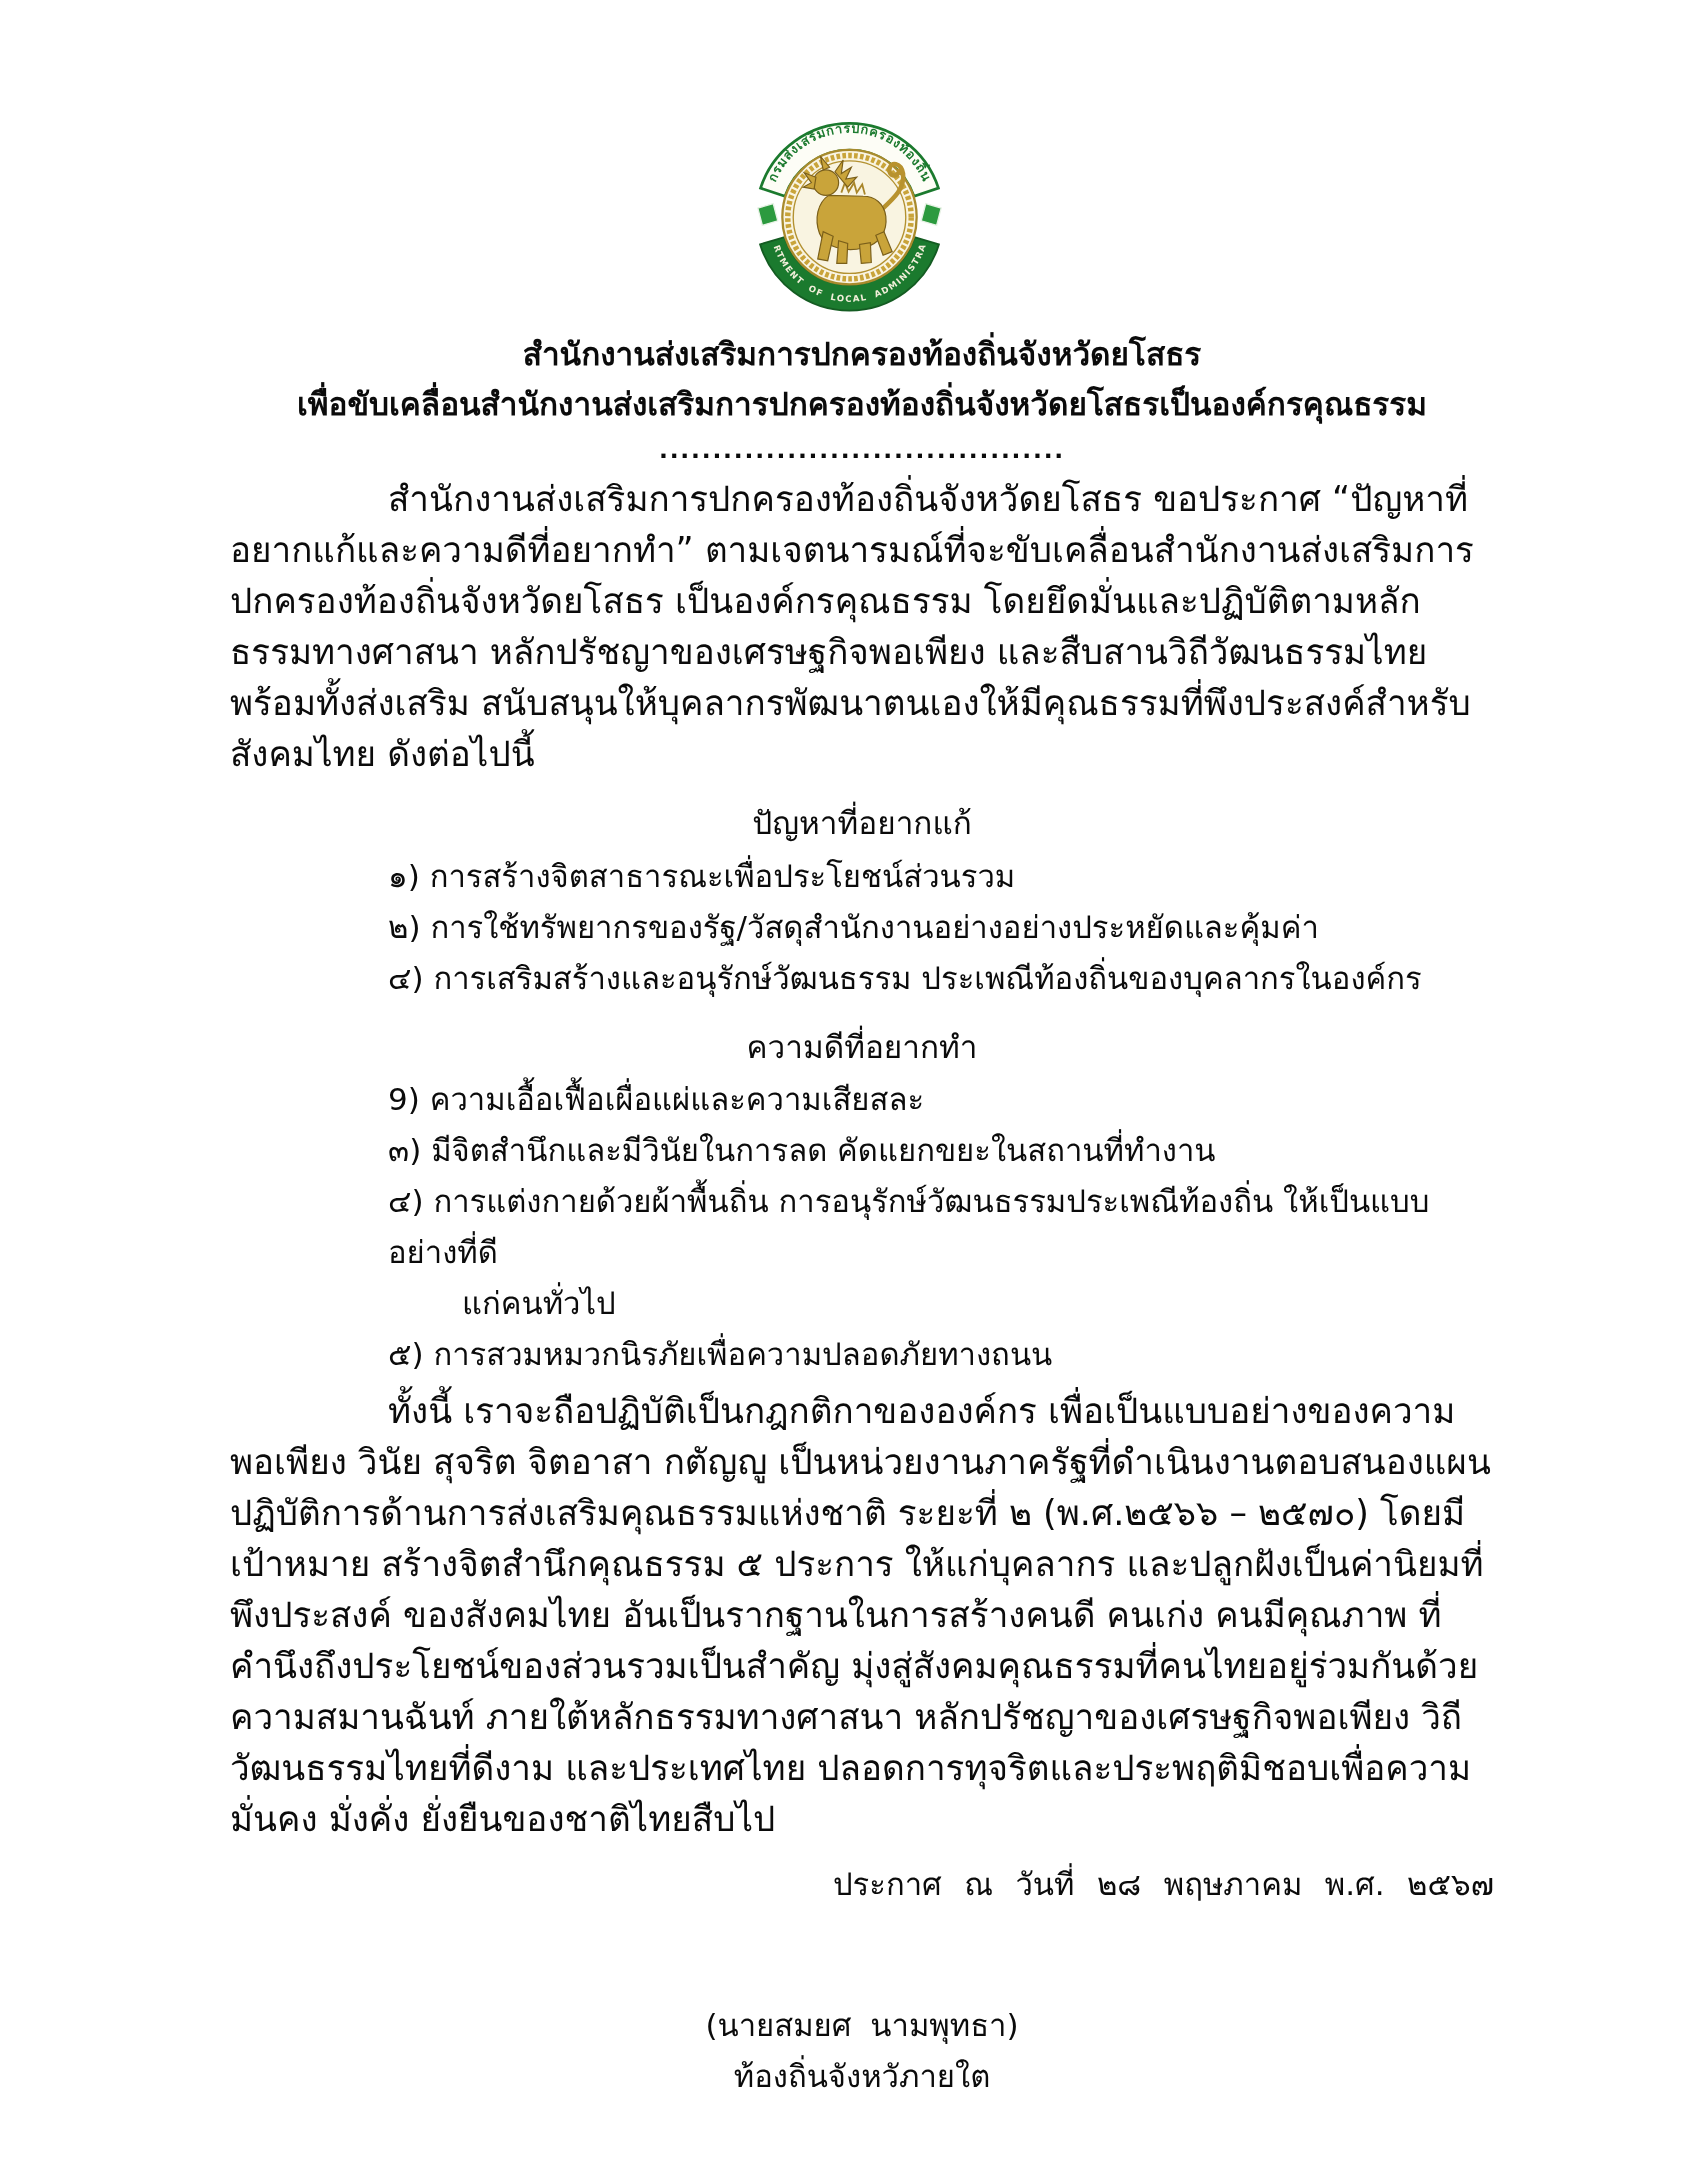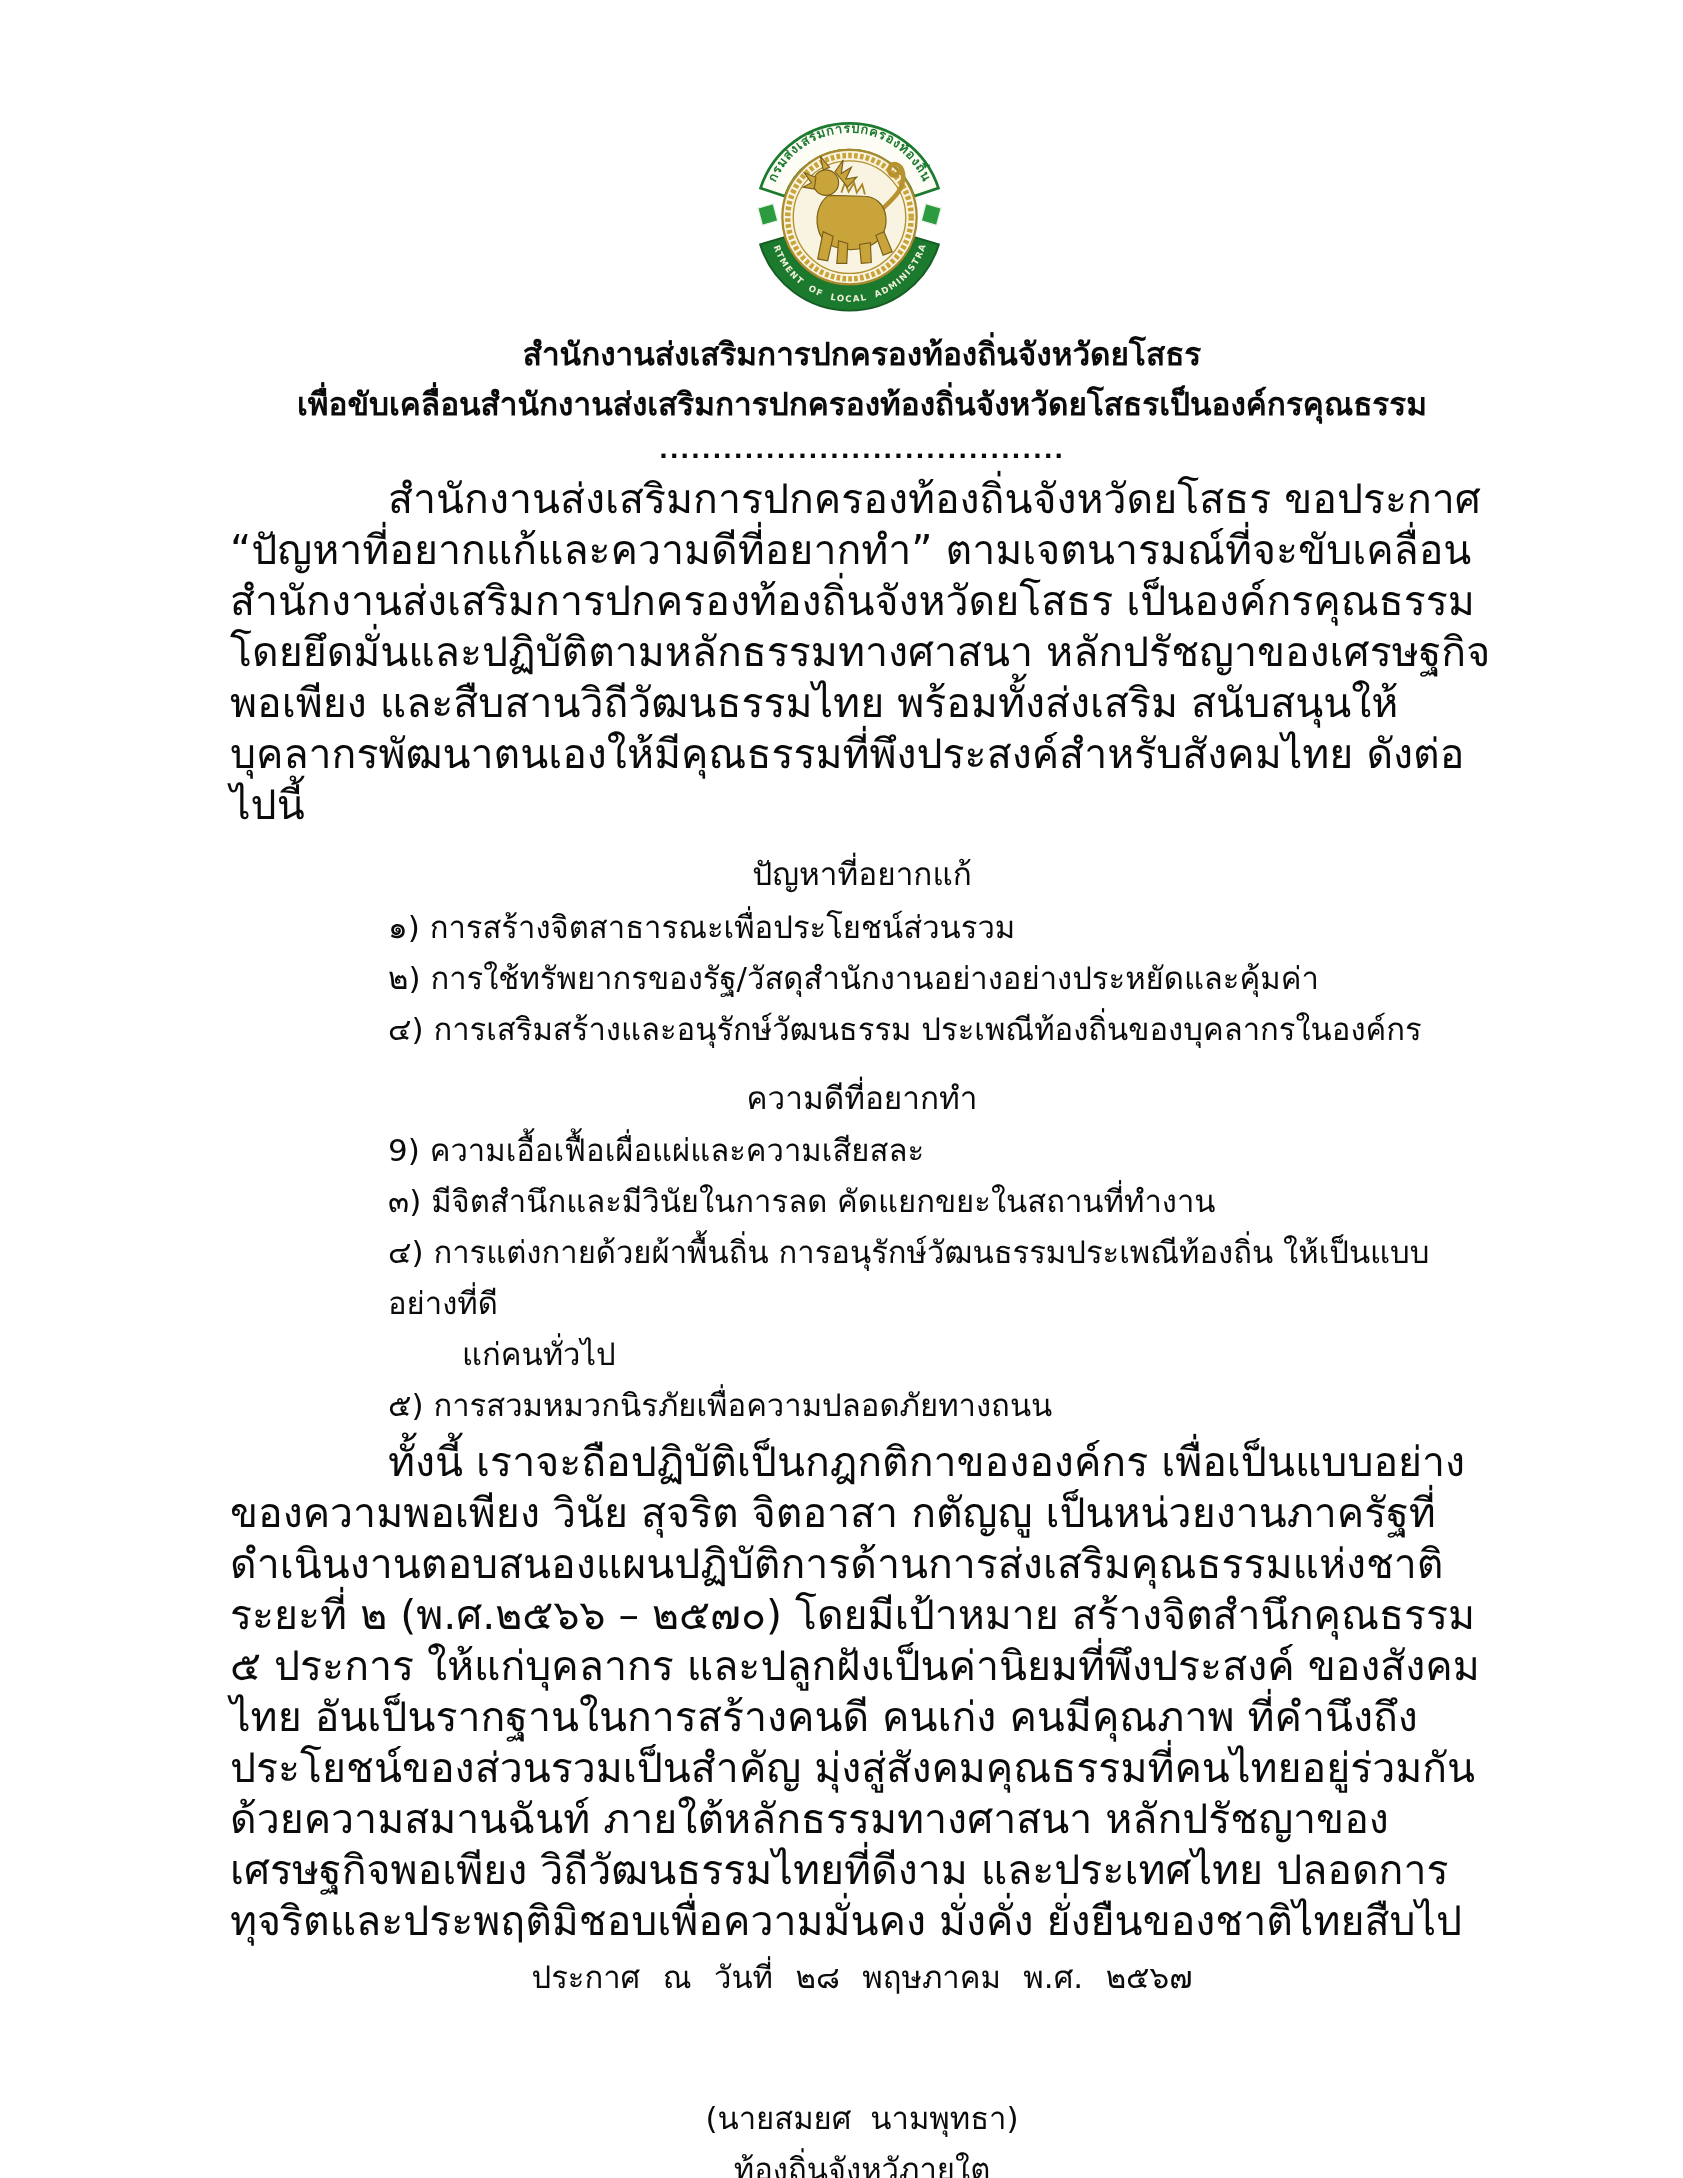--- a/index.html
+++ b/index.html
@@ -6,28 +6,28 @@
   .page{
     width:1683px;height:2178px;background:#ffffff;box-sizing:border-box;
     font-family:"DejaVu Sans","Liberation Sans",sans-serif;color:#0b0b0b;
     position:relative;overflow:hidden;
   }
   .seal-wrap{width:191px;margin:81px auto 9px;position:relative;left:8px;}
   .content{padding:0 189px 0 230px;}
   .title-block{text-align:center;font-weight:bold;font-size:31.5px;line-height:50px;margin-top:2px;}
   .separator{text-align:center;font-weight:bold;font-size:23.4px;line-height:25px;letter-spacing:1.8px;margin:9px 0 10.8px;}
   .para{
-    font-size:41px;line-height:51px;text-indent:158px;margin:5.4px 0 0;
+    font-size:35px;line-height:51px;text-indent:158px;margin:5.4px 0 0;
     overflow-wrap:break-word;
   }
   .section-heading{text-align:center;font-weight:normal;font-size:31.5px;line-height:51px;margin:18px 0 1.8px;}
   ul.doc-list{list-style:none;margin:0;padding:0;}
   ul.doc-list li{font-size:31px;line-height:51px;margin-left:158px;overflow-wrap:break-word;}
   .li-cont{margin-left:74px;}
-  .date-line{text-align:center;font-size:31px;line-height:51px;margin-top:5px;word-spacing:12.6px;}
+  .date-line{text-align:right;font-size:31px;line-height:51px;margin-top:14px;word-spacing:12.6px;}
   .signature-block{text-align:center;font-size:31px;line-height:51px;margin-top:90px;}
   .signature-block .sig-name{word-spacing:9px;}
 </style>
 </head>
 <body>
 
 <div class="page">
 
   <div class="seal-wrap">
     <svg width="191" height="236" viewBox="0 0 210 260">

